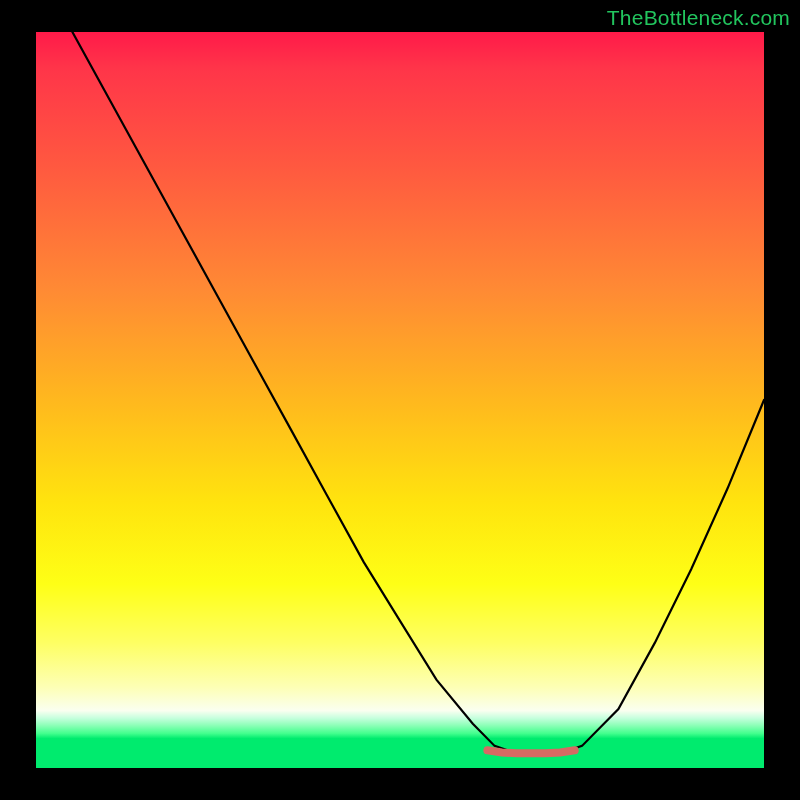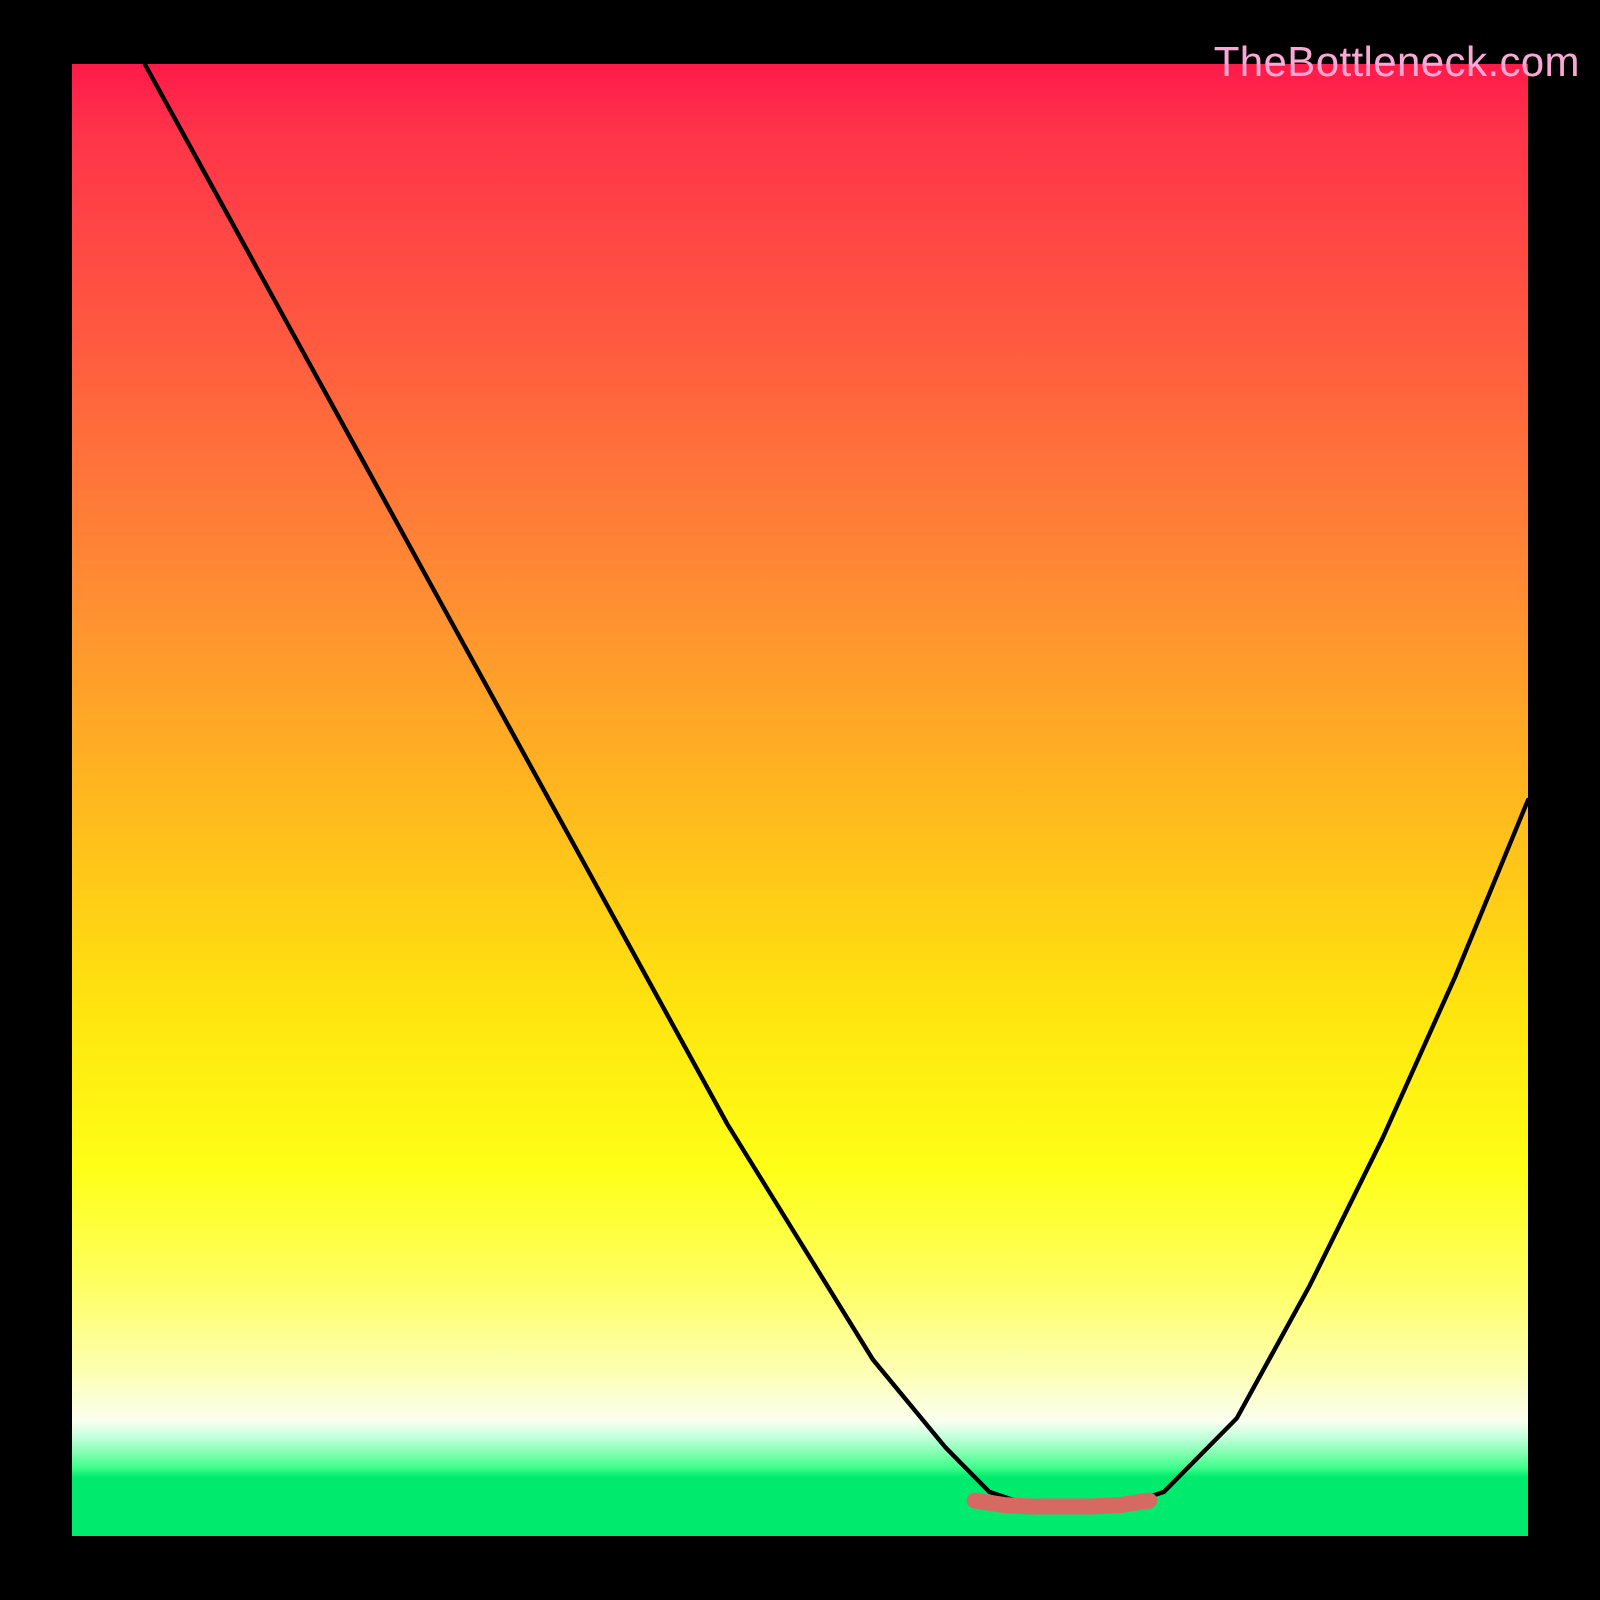--- a/index.html
+++ b/index.html
@@ -48,23 +48,23 @@
   }
   .curve-svg {
     position: absolute;
     top: 0; left: 0;
     width: 728px;
     height: 736px;
     overflow: visible;
   }
   .watermark {
     position: absolute;
-    top: 20px;
+    top: 6px;
     right: 10px;
-    color: #f9a8d4;
+    color: #22c55e;
     font-size: 21px;
     letter-spacing: 0.2px;
   }
 </style>
 </head>
 <body>
 
 <div class="frame">
   <div class="plot">
     <svg class="curve-svg" viewBox="0 0 728 736" preserveAspectRatio="none">

